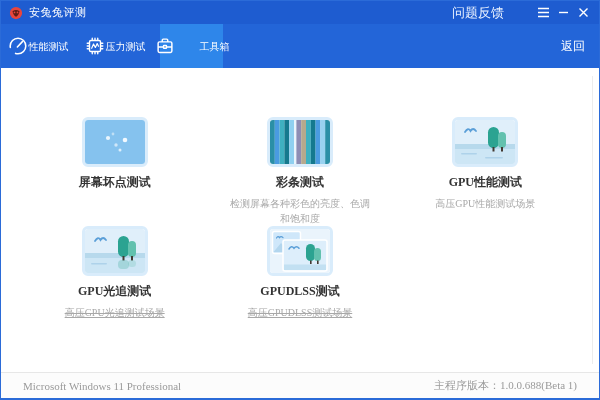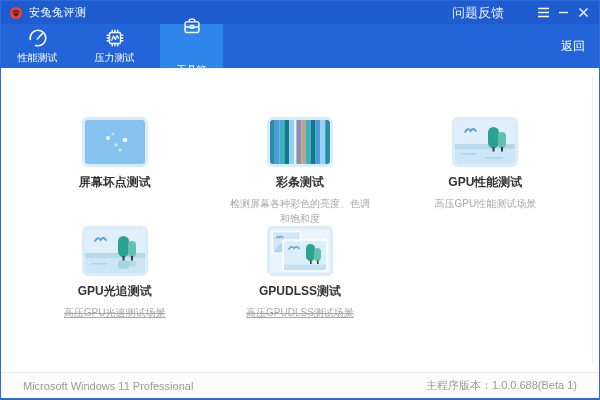--- a/index.html
+++ b/index.html
@@ -1,32 +1,32 @@
 <!DOCTYPE html>
 <html><head>
 <meta charset="utf-8">
 <style>
   html,body { margin:0; padding:0; background:#888; }
   .window {
     position:relative; width:600px; height:400px; box-sizing:border-box;
     border:1px solid #2b6bd8; border-bottom-width:2px;
     display:flex; flex-direction:column; overflow:hidden;
-    font-family:Liberation Sans, sans-serif; background:#fff;
+    font-family:Liberation Serif, serif; background:#fff;
   }
   
   .titlebar { height:23px; background:#1e5cd0; display:flex; align-items:center; flex:0 0 auto; }
   .logo { width:14px; height:14px; margin-left:8px; display:flex; }
   .app-title { color:#fff; font-size:11px; margin-left:6px; letter-spacing:.5px; }
   .titlebar .spacer { flex:1; }
   .feedback { color:#eaf2ff; font-size:13px; margin-right:29px; cursor:pointer; }
   .winbtn { width:20px; height:23px; display:flex; align-items:center; justify-content:center; cursor:pointer; }
   .winbtn:last-child { margin-right:6px; }
   
   .tabbar { height:44px; background:#2365d8; position:relative; display:flex; align-items:stretch; flex:0 0 auto; }
-  .tab { width:63px; margin-left:14px; display:flex; flex-direction:column; align-items:center; justify-content:center; cursor:pointer; }
+  .tab { width:63px; margin-left:14px; display:flex; flex-direction:row; align-items:center; justify-content:center; cursor:pointer; }
   .tab:first-child { margin-left:5px; }
   .tab.active { background:#2e86ea;gap:24px; }
   .tab svg { width:22px; height:22px; display:block; }
   .tab-label { font-size:10px; color:#ffffff; margin-top:2px; white-space:nowrap; }
   .back-btn { position:absolute; right:14px; top:50%; transform:translateY(-50%); color:#fff; font-size:12px; cursor:pointer; }
   
   .content { flex:1; background:#ffffff; position:relative; }
   .grid { width:556px; margin:0 auto; padding-top:49px; display:grid; grid-template-columns:repeat(3,1fr); }
   .tile { display:flex; flex-direction:column; align-items:center; text-align:center; cursor:pointer; }
   .thumb { width:60px; height:44px; border:3px solid #d9ecfb; border-radius:6px; background:#fff; overflow:hidden; }

